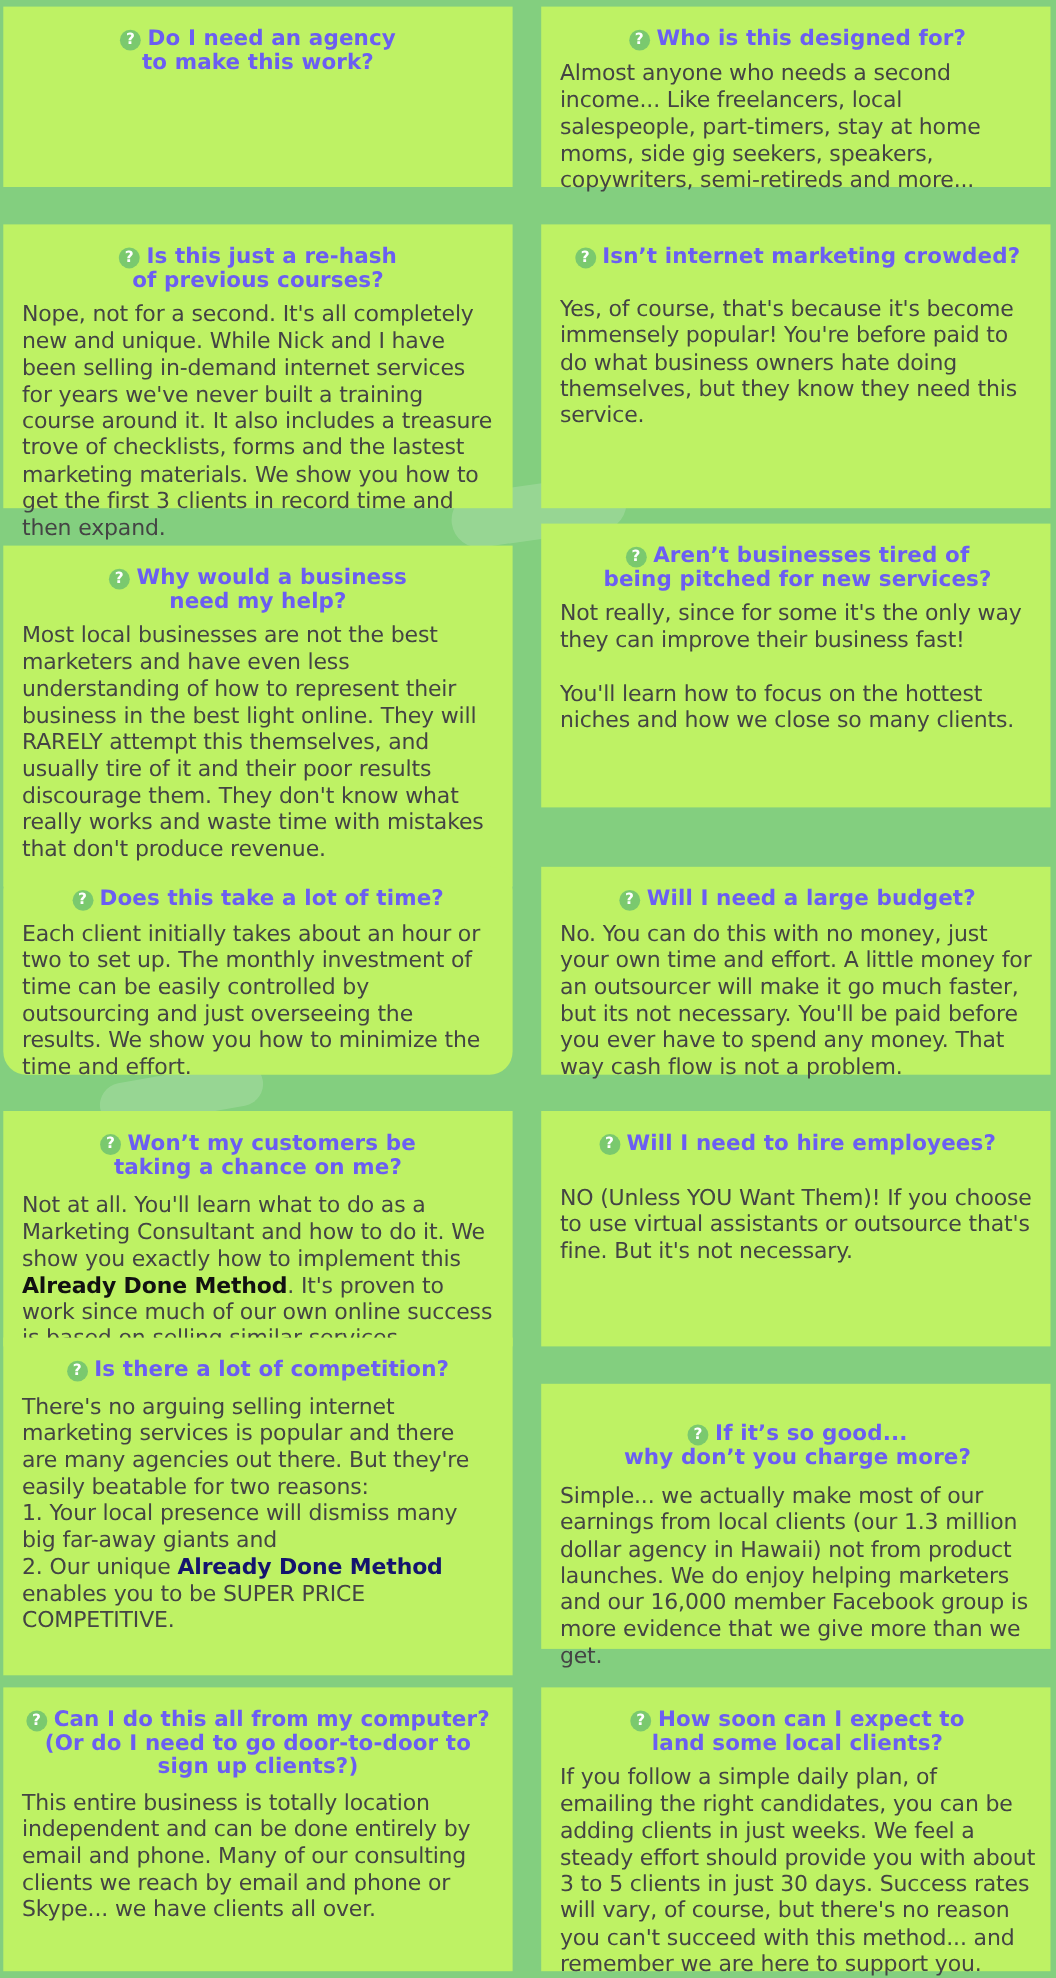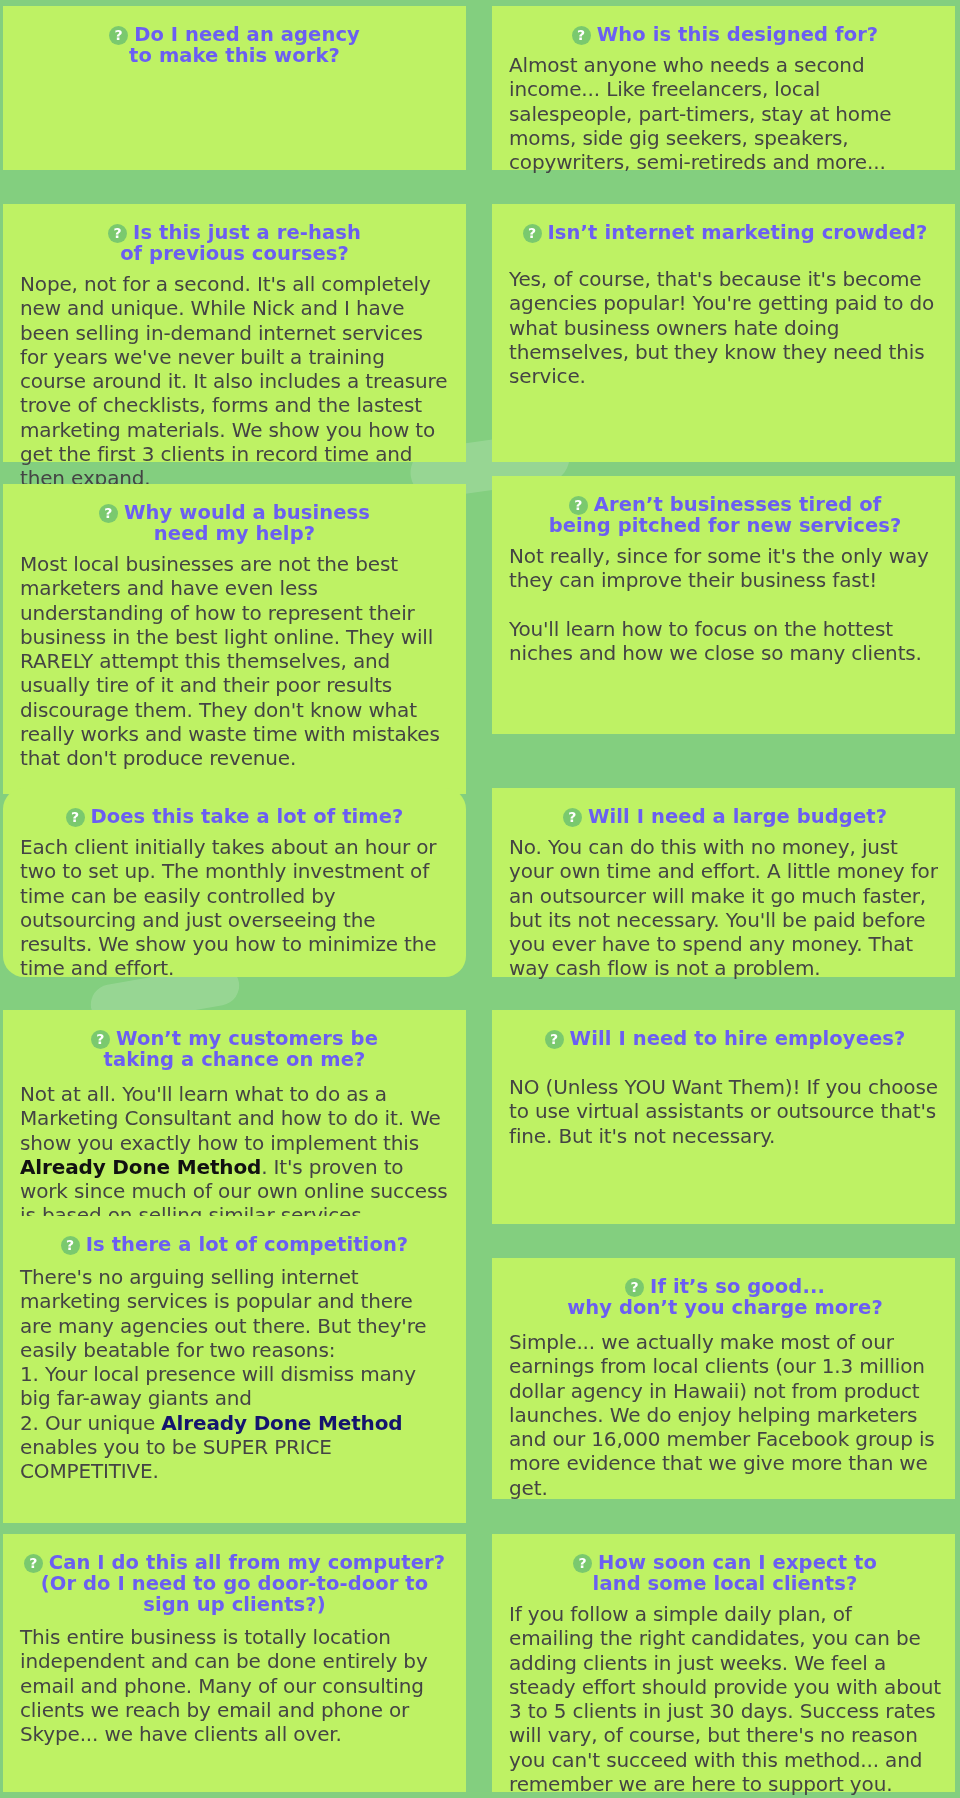--- a/index.html
+++ b/index.html
@@ -91,25 +91,25 @@
   <div class="a">
       <p>Nope, not for a second. It's all completely new and unique. While Nick and I have been selling in-demand internet services for years we've never built a training course around it. It also includes a treasure trove of checklists, forms and the lastest marketing materials. We show you how to get the first 3 clients in record time and then expand.</p>
     </div>
 </div>
 
 <div class="card right" style="top:204px; height:258px;">
   <div class="q" style="margin-bottom:24px;">
     <span class="ln"><span class="qi">?</span><span>Isn’t internet marketing crowded?</span></span>
   </div>
   <div class="a">
-      <p>Yes, of course, that's because it's become agencies popular! You're getting paid to do what business owners hate doing themselves, but they know they need this service.</p>
-    </div>
-</div>
-
-<div class="card left" style="top:484px; height:310px;">
+      <p>Yes, of course, that's because it's become immensely popular! You're before paid to do what business owners hate doing themselves, but they know they need this service.</p>
+    </div>
+</div>
+
+<div class="card left" style="top:496px; height:310px;">
   <div class="q">
     <span class="ln"><span class="qi">?</span><span>Why would a business</span></span>
     <span class="ln">need my help?</span>
   </div>
   <div class="a">
       <p>Most local businesses are not the best marketers and have even less understanding of how to represent their business in the best light online. They will RARELY attempt this themselves, and usually tire of it and their poor results discourage them. They don't know what really works and waste time with mistakes that don't produce revenue.</p>
     </div>
 </div>
 
 <div class="card right" style="top:476px; height:258px;">
@@ -166,21 +166,21 @@
     <span class="ln"><span class="qi">?</span><span>Is there a lot of competition?</span></span>
   </div>
   <div class="a">
     <p>There's no arguing selling internet marketing services is popular and there are many agencies out there. But they're easily beatable for two reasons:</p>
     <p>1. Your local presence will dismiss many big far-away giants and</p>
     <p><span>2. Our unique </span><b class="navy">Already Done Method</b><span> enables you to be SUPER PRICE COMPETITIVE.</span></p>
   </div>
 </div>
 
 <div class="card right" style="top:1258px; height:241px;">
-  <div class="q" style="margin-bottom:12px;">
+  <div class="q" style="margin-bottom:12px;margin-top:16px;">
     <span class="ln"><span class="qi">?</span><span>If it’s so good...</span></span>
     <span class="ln">why don’t you charge more?</span>
   </div>
   <div class="a">
       <p>Simple... we actually make most of our earnings from local clients (our 1.3 million dollar agency in Hawaii) not from product launches. We do enjoy helping marketers and our 16,000 member Facebook group is more evidence that we give more than we get.</p>
     </div>
 </div>
 
 <div class="card left" style="top:1534px; height:258px;">
   <div class="q" style="margin-bottom:10px;">

